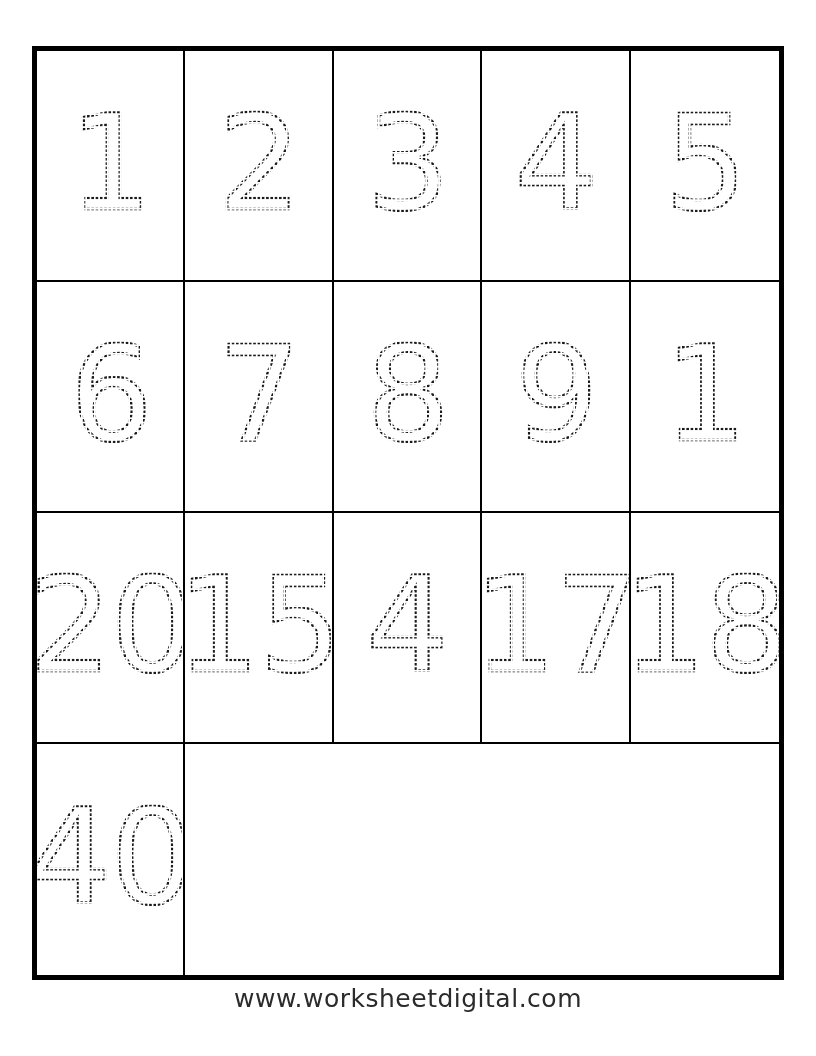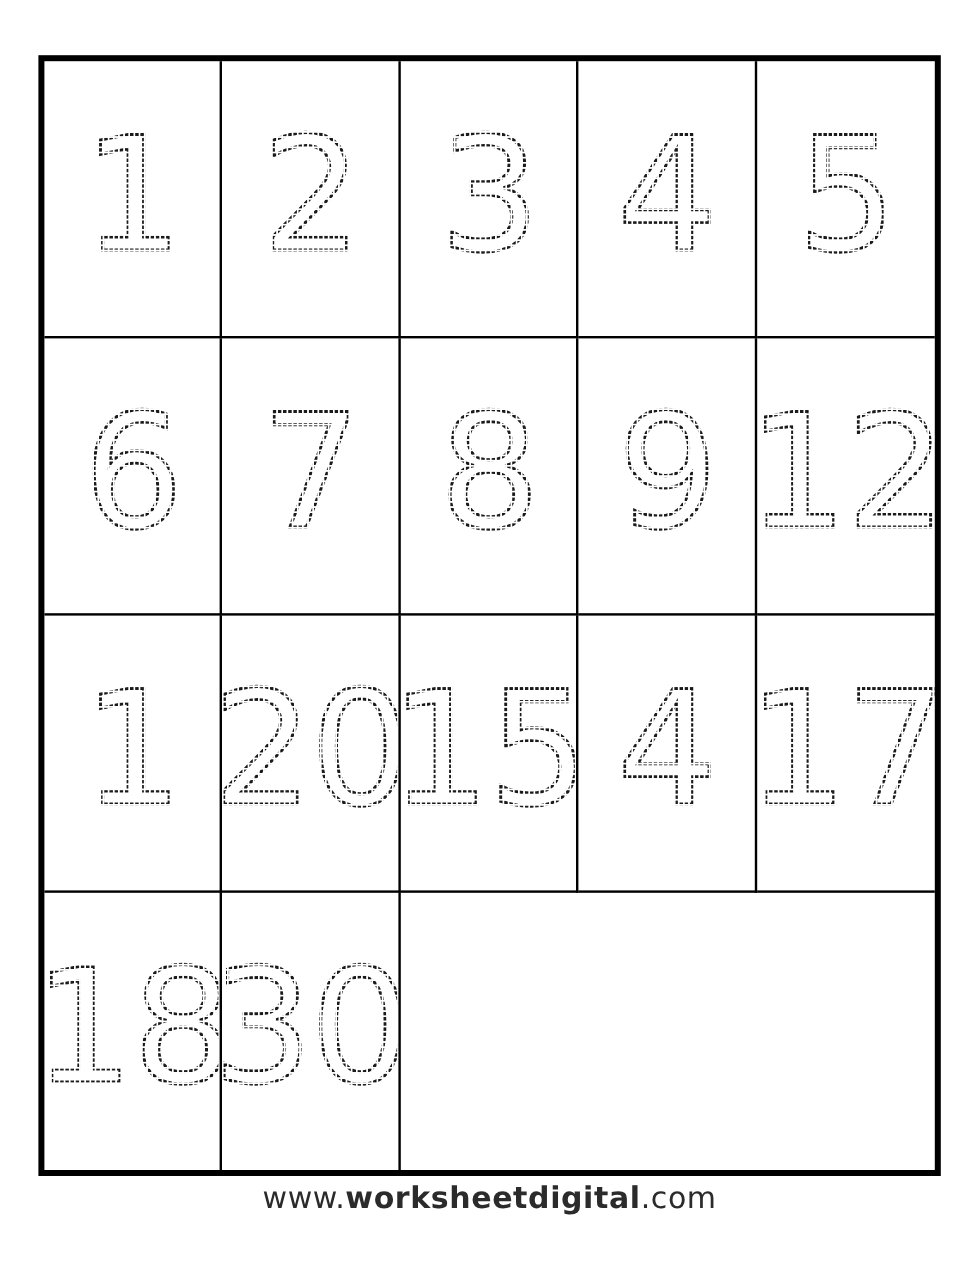--- a/index.html
+++ b/index.html
@@ -83,21 +83,21 @@
     width: 816px;
     text-align: center;
   }
   .footer-text {
     font-family: "DejaVu Sans", sans-serif;
     font-size: 25px;
     color: #2b2b2b;
     letter-spacing: 0.5px;
   }
   .footer-text .bold {
-    font-weight: bold;
+    font-weight: normal;
   }
 </style>
 </head>
 <body>
 
 <div class="sheet">
 
   <div class="grid-wrap">
     <div class="grid">
 
@@ -124,43 +124,40 @@
         <span class="trace-number">7</span>
       </div>
       <div class="cell">
         <span class="trace-number">8</span>
       </div>
       <div class="cell">
         <span class="trace-number">9</span>
       </div>
 
       <div class="cell">
-        <span class="trace-number">12</span>
-      </div>
-      <div class="cell">
         <span class="trace-number">1</span>
       </div>
       <div class="cell">
         <span class="trace-number">20</span>
       </div>
       <div class="cell">
         <span class="trace-number">15</span>
       </div>
 
       <div class="cell">
         <span class="trace-number">4</span>
       </div>
       <div class="cell">
         <span class="trace-number">17</span>
       </div>
       <div class="cell">
         <span class="trace-number">18</span>
       </div>
       <div class="cell">
-        <span class="trace-number">30</span>
+        <span class="trace-number">40</span>
       </div>
 
     </div>
   </div>
 
   <div class="footer">
     <span class="footer-text"><span>www.</span><span class="bold">worksheetdigital</span><span>.com</span></span>
   </div>
 
 </div>

